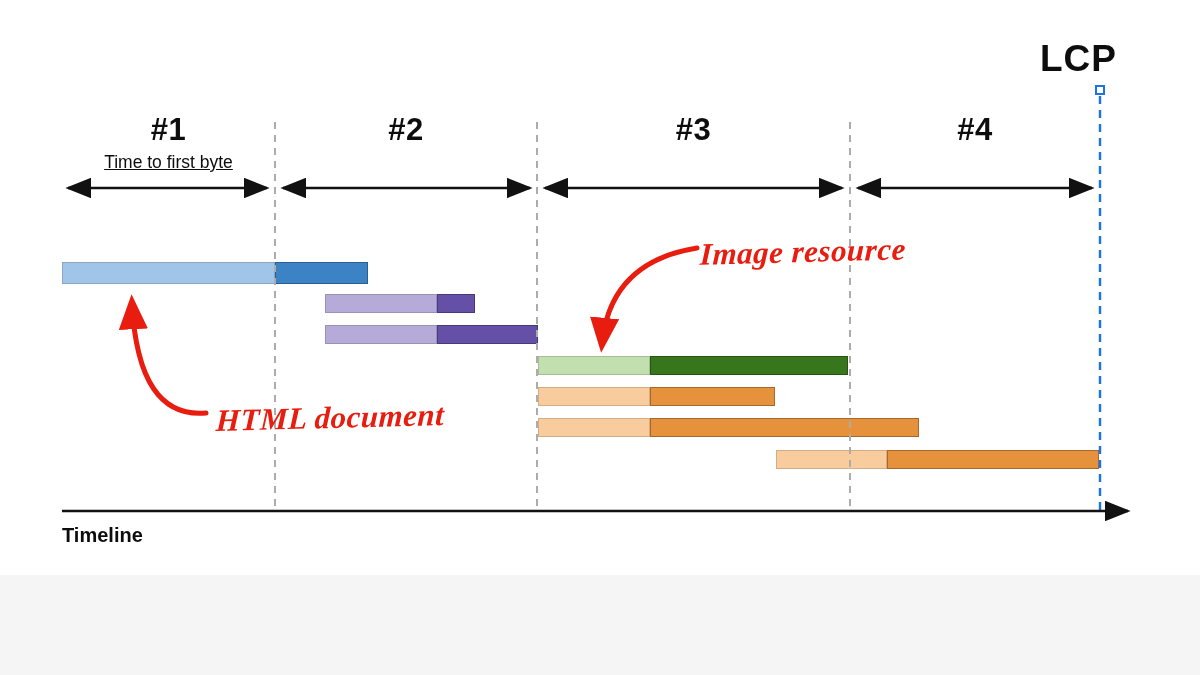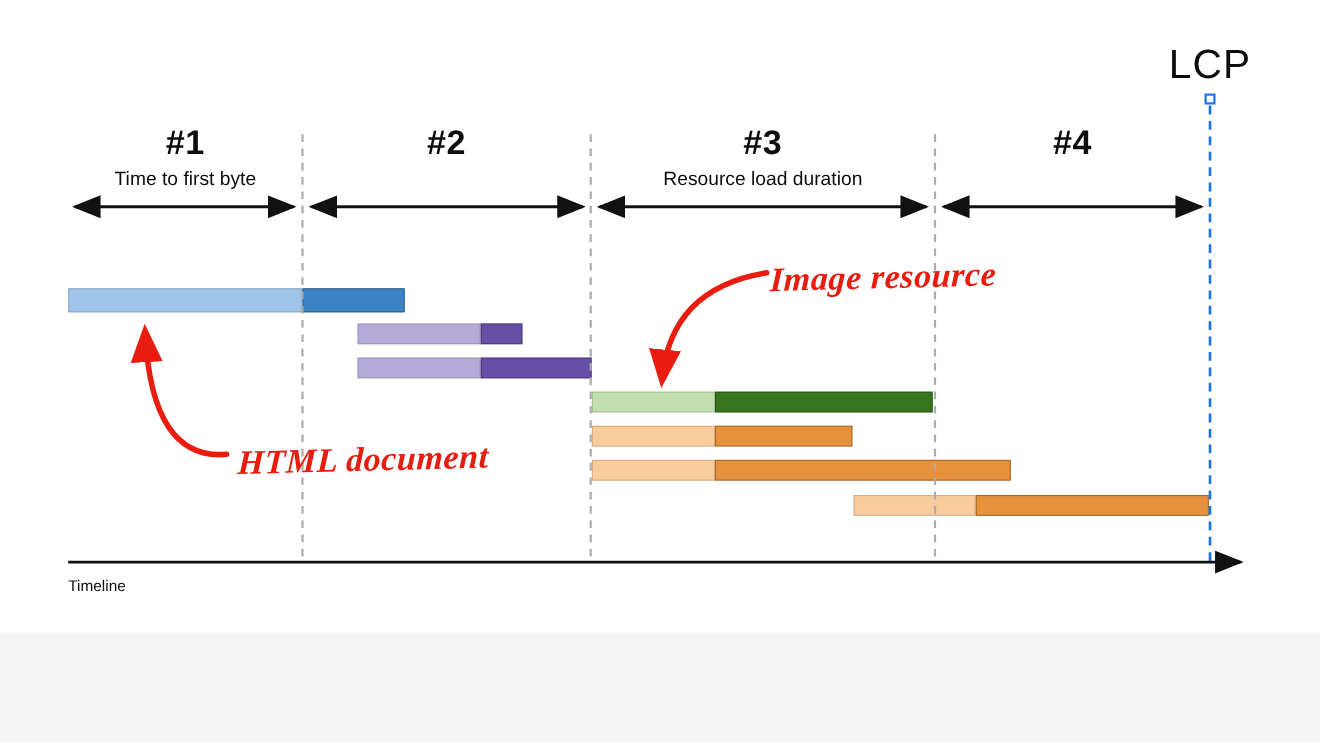--- a/index.html
+++ b/index.html
@@ -14,37 +14,37 @@
   .lcp-line{stroke:var(--lcp_blue);stroke-width:2.4;stroke-dasharray:8 6;fill:none;}
   .lcp-sq{fill:#ffffff;stroke:var(--lcp_blue);stroke-width:2;}
   .black-arrow{stroke:var(--ink);stroke-width:2.6;fill:none;}
   .black-head{fill:var(--ink);}
   .red-arrow{stroke:var(--red);stroke-width:5;fill:none;stroke-linecap:round;}
   .red-head{fill:var(--red);}
 
   
   .phase{position:absolute;top:112px;text-align:center;z-index:4;}
   .phase .num{font-size:31px;font-weight:700;line-height:36px;letter-spacing:.5px;}
-  .phase .sub{font-size:17.5px;line-height:22px;margin-top:3px;}
+  .phase .sub{font-size:17.5px;line-height:22px;margin-top:3px;text-decoration:underline;}
   #ph1{left:62px;width:213px;}
   #ph2{left:275px;width:262px;}
   #ph3{left:537px;width:313px;}
   #ph4{left:850px;width:250px;}
 
   
-  #lcp-label{position:absolute;left:1040px;top:38px;width:120px;text-align:center;
-    font-size:37px;font-weight:400;letter-spacing:1px;z-index:4;}
+  #lcp-label{position:absolute;left:1040px;top:38px;width:120px;text-align:left;
+    font-size:37px;font-weight:700;letter-spacing:1px;z-index:4;}
 
   
   #bars-layer{position:absolute;left:0;top:0;width:100%;height:100%;z-index:2;}
   .seg{position:absolute;box-sizing:border-box;border:1px solid rgba(0,0,0,.15);}
   .seg.dark{border-color:rgba(0,0,0,.28);}
 
   
-  #timeline-label{position:absolute;left:62px;top:524px;font-size:14px;font-weight:400;z-index:4;}
+  #timeline-label{position:absolute;left:62px;top:524px;font-size:20px;font-weight:700;z-index:4;}
 
   
   .scrawl{position:absolute;z-index:6;color:var(--red);
     font-family:"Liberation Serif",serif;font-style:italic;font-weight:700;
     font-size:31px;letter-spacing:.5px;transform:rotate(-1.5deg) skewX(-4deg);}
   #anno-html{left:216px;top:400px;}
   #anno-image{left:700px;top:234px;}
 
   
   #legend{position:absolute;left:0;top:575px;width:1200px;height:100px;
@@ -102,21 +102,20 @@
 
   <div class="phase" id="ph1">
     <div class="num">#1</div>
     <div class="sub">Time to first byte</div>
   </div>
   <div class="phase" id="ph2">
     <div class="num">#2</div>
   </div>
   <div class="phase" id="ph3">
     <div class="num">#3</div>
-    <div class="sub">Resource load duration</div>
   </div>
   <div class="phase" id="ph4">
     <div class="num">#4</div>
   </div>
 
   <div id="lcp-label">LCP</div>
 
   <div id="timeline-label">Timeline</div>
 
   <div class="scrawl" id="anno-html">HTML document</div>

